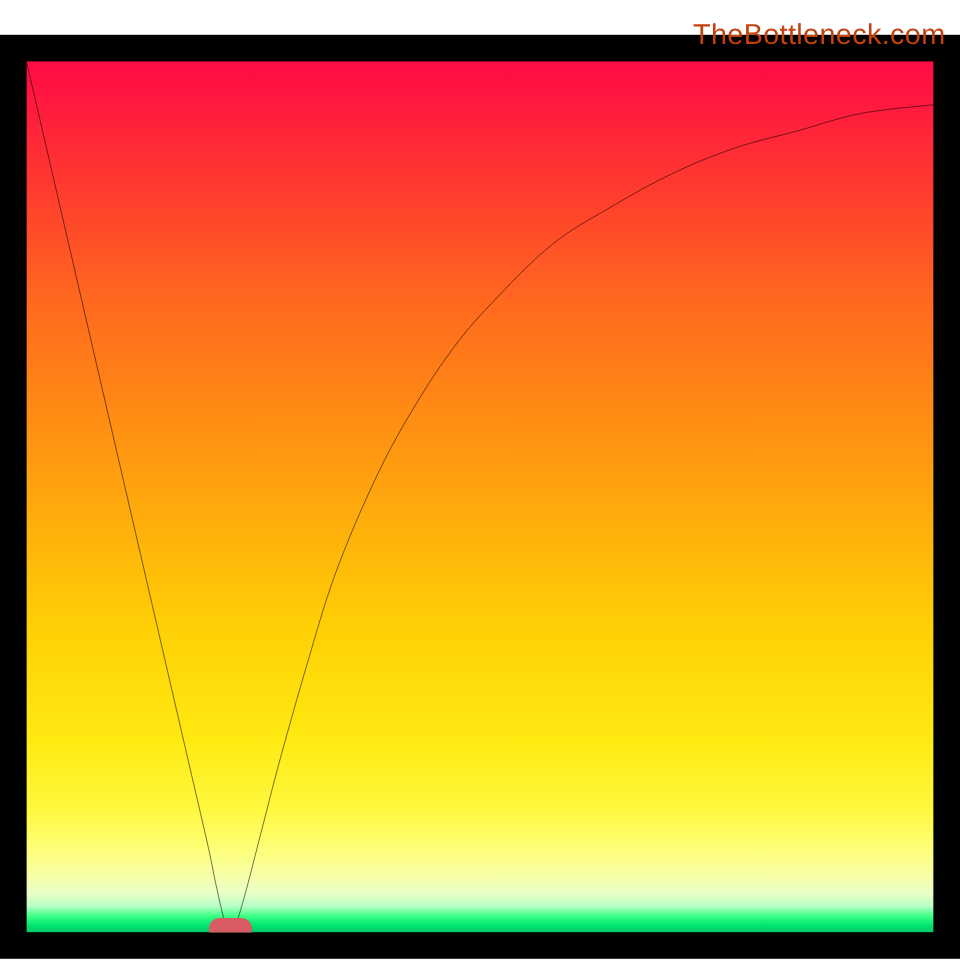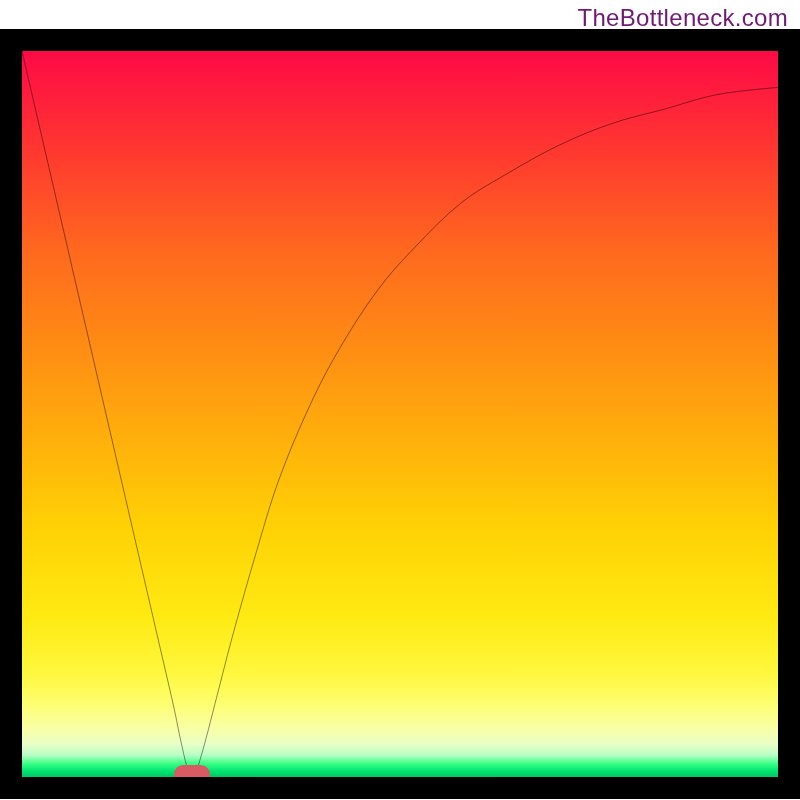--- a/index.html
+++ b/index.html
@@ -11,23 +11,23 @@
     background: #fff;
     font-family: Arial, Helvetica, sans-serif;
   }
   .stage {
     position: relative;
     width: 800px;
     height: 800px;
   }
   .watermark {
     position: absolute;
-    top: 4px;
+    top: 16px;
     right: 12px;
-    color: #701a75;
+    color: #c2410c;
     font-size: 24px;
     font-weight: 500;
     letter-spacing: 0.3px;
     z-index: 3;
   }
   .frame {
     position: absolute;
     left: 0;
     top: 29px;
     width: 800px;

